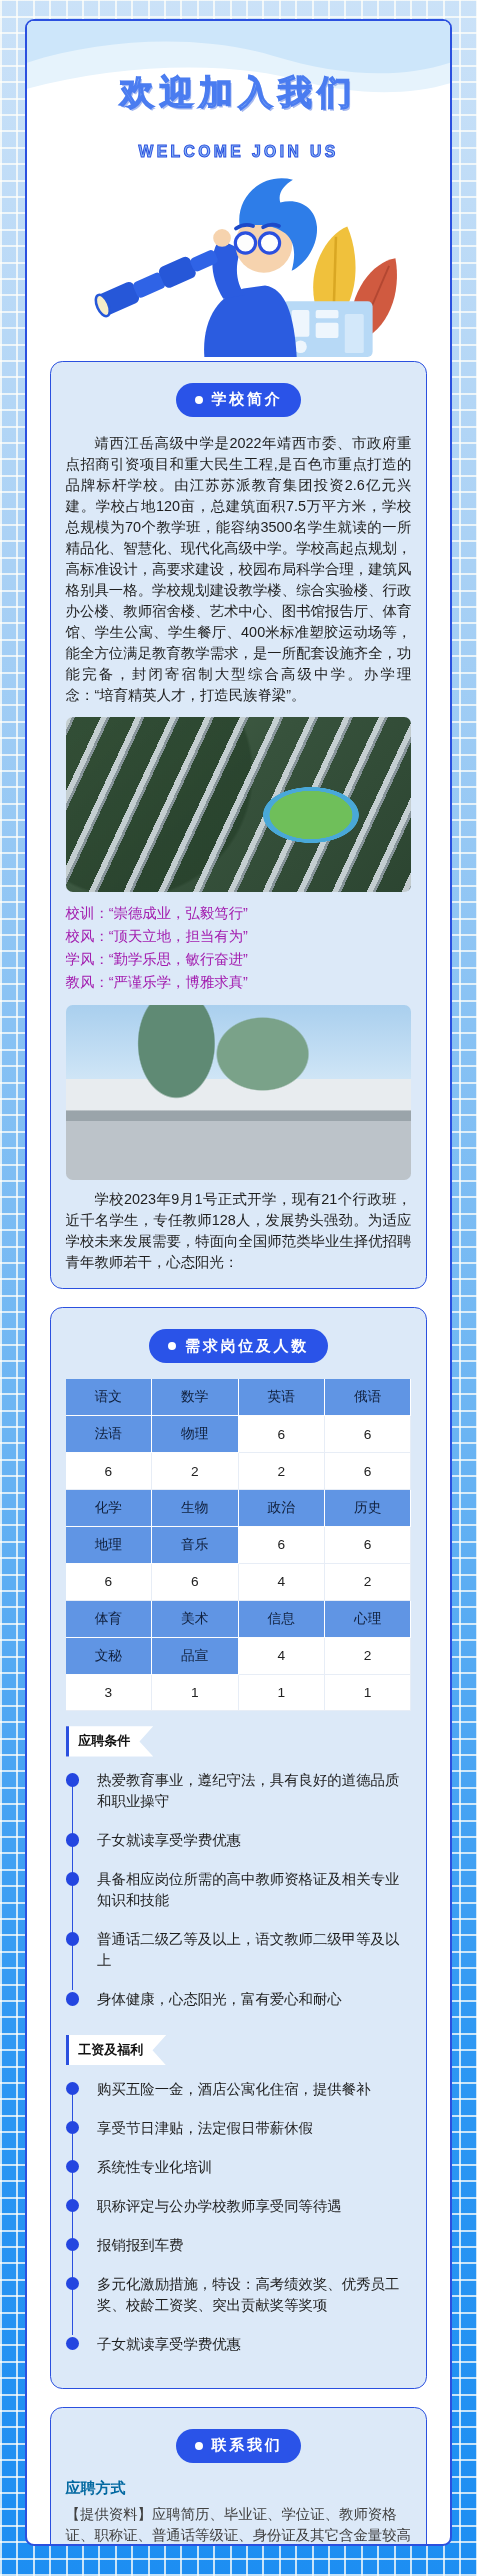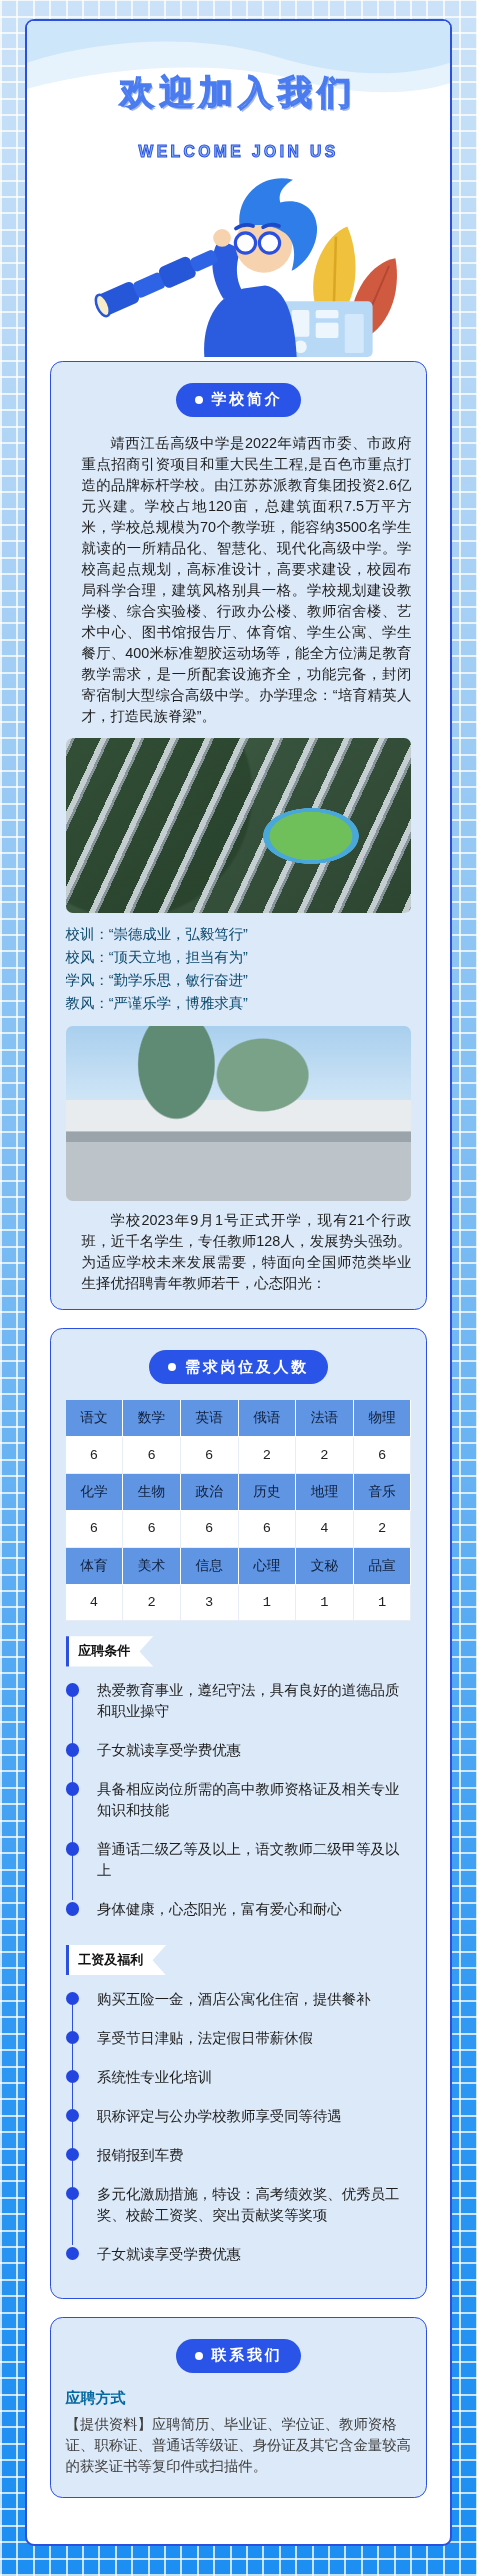--- a/index.html
+++ b/index.html
@@ -39,40 +39,40 @@
   }
   .badge {
     display:flex; align-items:center; gap:9px; width:fit-content;
     margin:2.7px auto 16.4px; background:#2a53e8; color:#fff;
     font-size:15px; font-weight:bold; letter-spacing:2.7px;
     padding:7.5px 19px; border-radius:19px;
   }
   .ring { width:6.2px; height:6.2px; border:4.1px solid #fff; border-radius:50%; background:transparent; }
 
   .para { font-size:14.4px; line-height:21px; color:#1e1e1e; text-align:justify; }
-  .indent { text-indent:2em;margin-left:16px; }
+  .indent { text-indent:2em; }
 
   .photo { height:175px; border-radius:6.8px; margin:11px 0 9.6px; }
   .photo-aerial {
     background:
       radial-gradient(ellipse 72px 42px at 71% 56%, #6fbf5a 0 57%, #49a8d8 58% 66%, transparent 67%),
       repeating-linear-gradient(115deg, rgba(222,229,236,.85) 0 5.5px, rgba(150,161,171,.85) 5.5px 8.2px, transparent 8.2px 31.5px),
       radial-gradient(circle at 18% 32%, rgba(32,58,36,.55) 0 40%, transparent 41%),
       linear-gradient(135deg,#4a684d 0%,#37523c 45%,#2c4531 100%);
   }
   .photo-front {
     background:
       radial-gradient(ellipse 65px 92px at 32% 22%, #5f8a74 0 58%, transparent 60%),
       radial-gradient(ellipse 82px 65px at 57% 28%, #7aa289 0 55%, transparent 57%),
       linear-gradient(180deg,#a9cfee 0%,#cfe5f6 42%,#e8ecef 42.5% 60%,#9aa4aa 60.5% 66%,#bcc3c9 66.5% 100%);
   }
   .motto-block { margin:4.1px 0 1.4px; }
-  .motto-line { font-size:14.4px; line-height:23px; color:#0c4a6e; }
-
-  .jobs { display:grid; grid-template-columns:repeat(6,1fr); margin:2.7px 0 8.2px;font-family:Liberation Mono, monospace; }
+  .motto-line { font-size:14.4px; line-height:23px; color:#a21caf; }
+
+  .jobs { display:grid; grid-template-columns:repeat(4,1fr); margin:2.7px 0 8.2px; }
   .jobs .th {
     background:#6095e4; color:#10203d; font-size:13.7px; text-align:center;
     padding:9px 0; border-right:1.4px solid #fff; border-bottom:1.4px solid #fdfdfd;
   }
   .jobs .td {
     background:#fff; color:#222; font-size:13.7px; text-align:center;
     padding:10.3px 0; border-right:0.7px solid #e7edf6; border-bottom:0.7px solid #e7edf6;
   }
 
   .flag {

